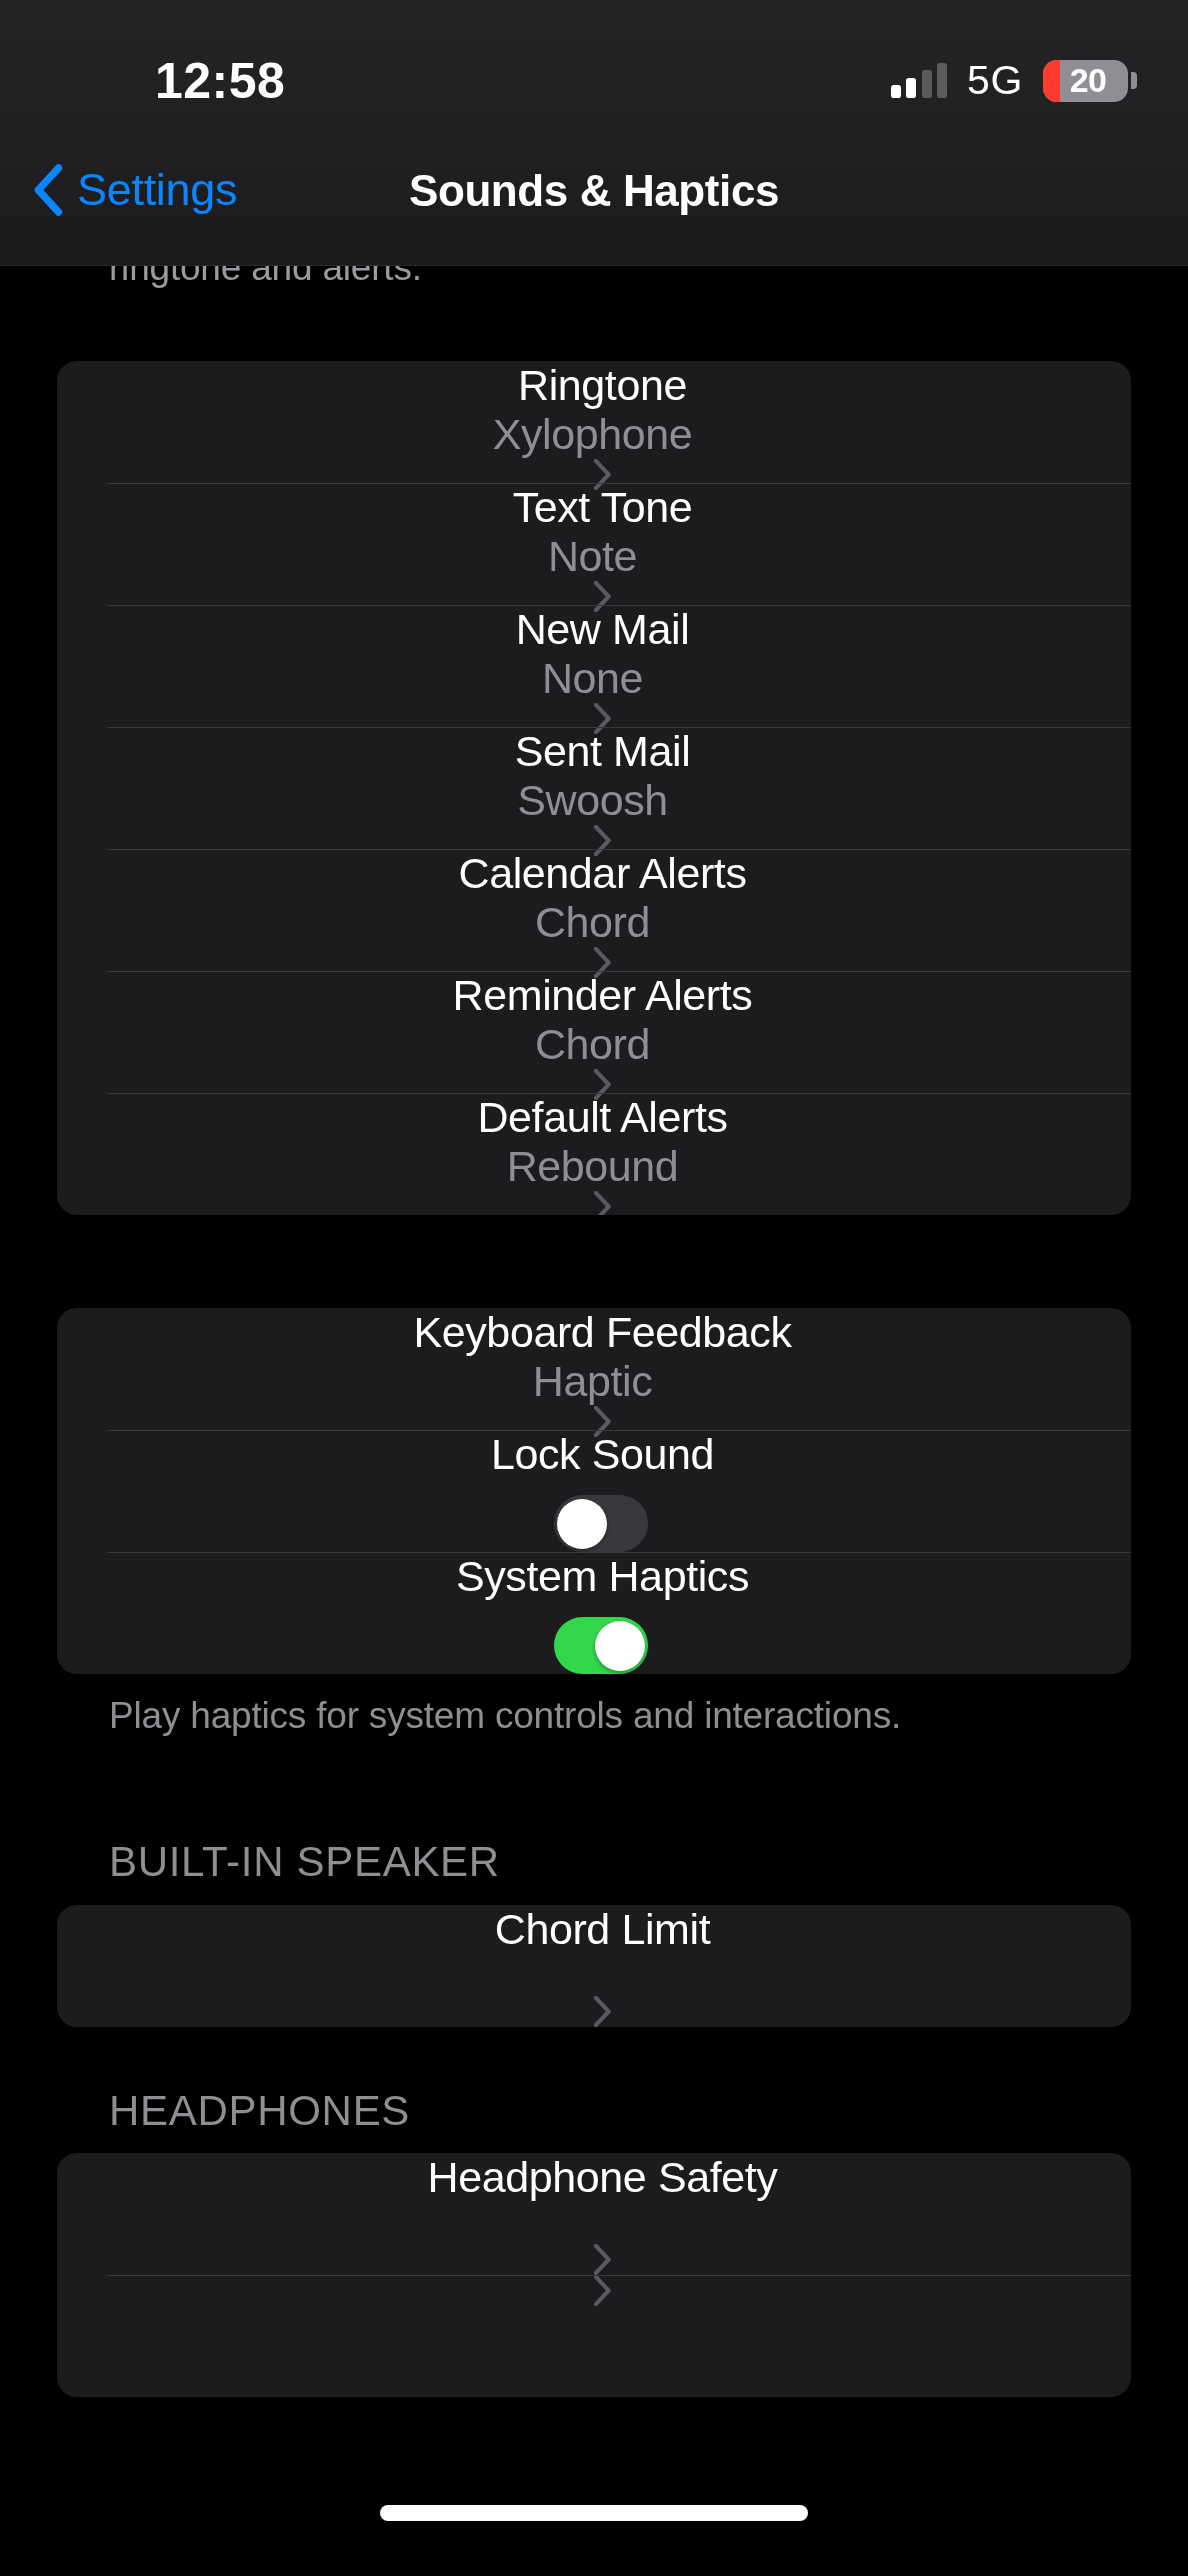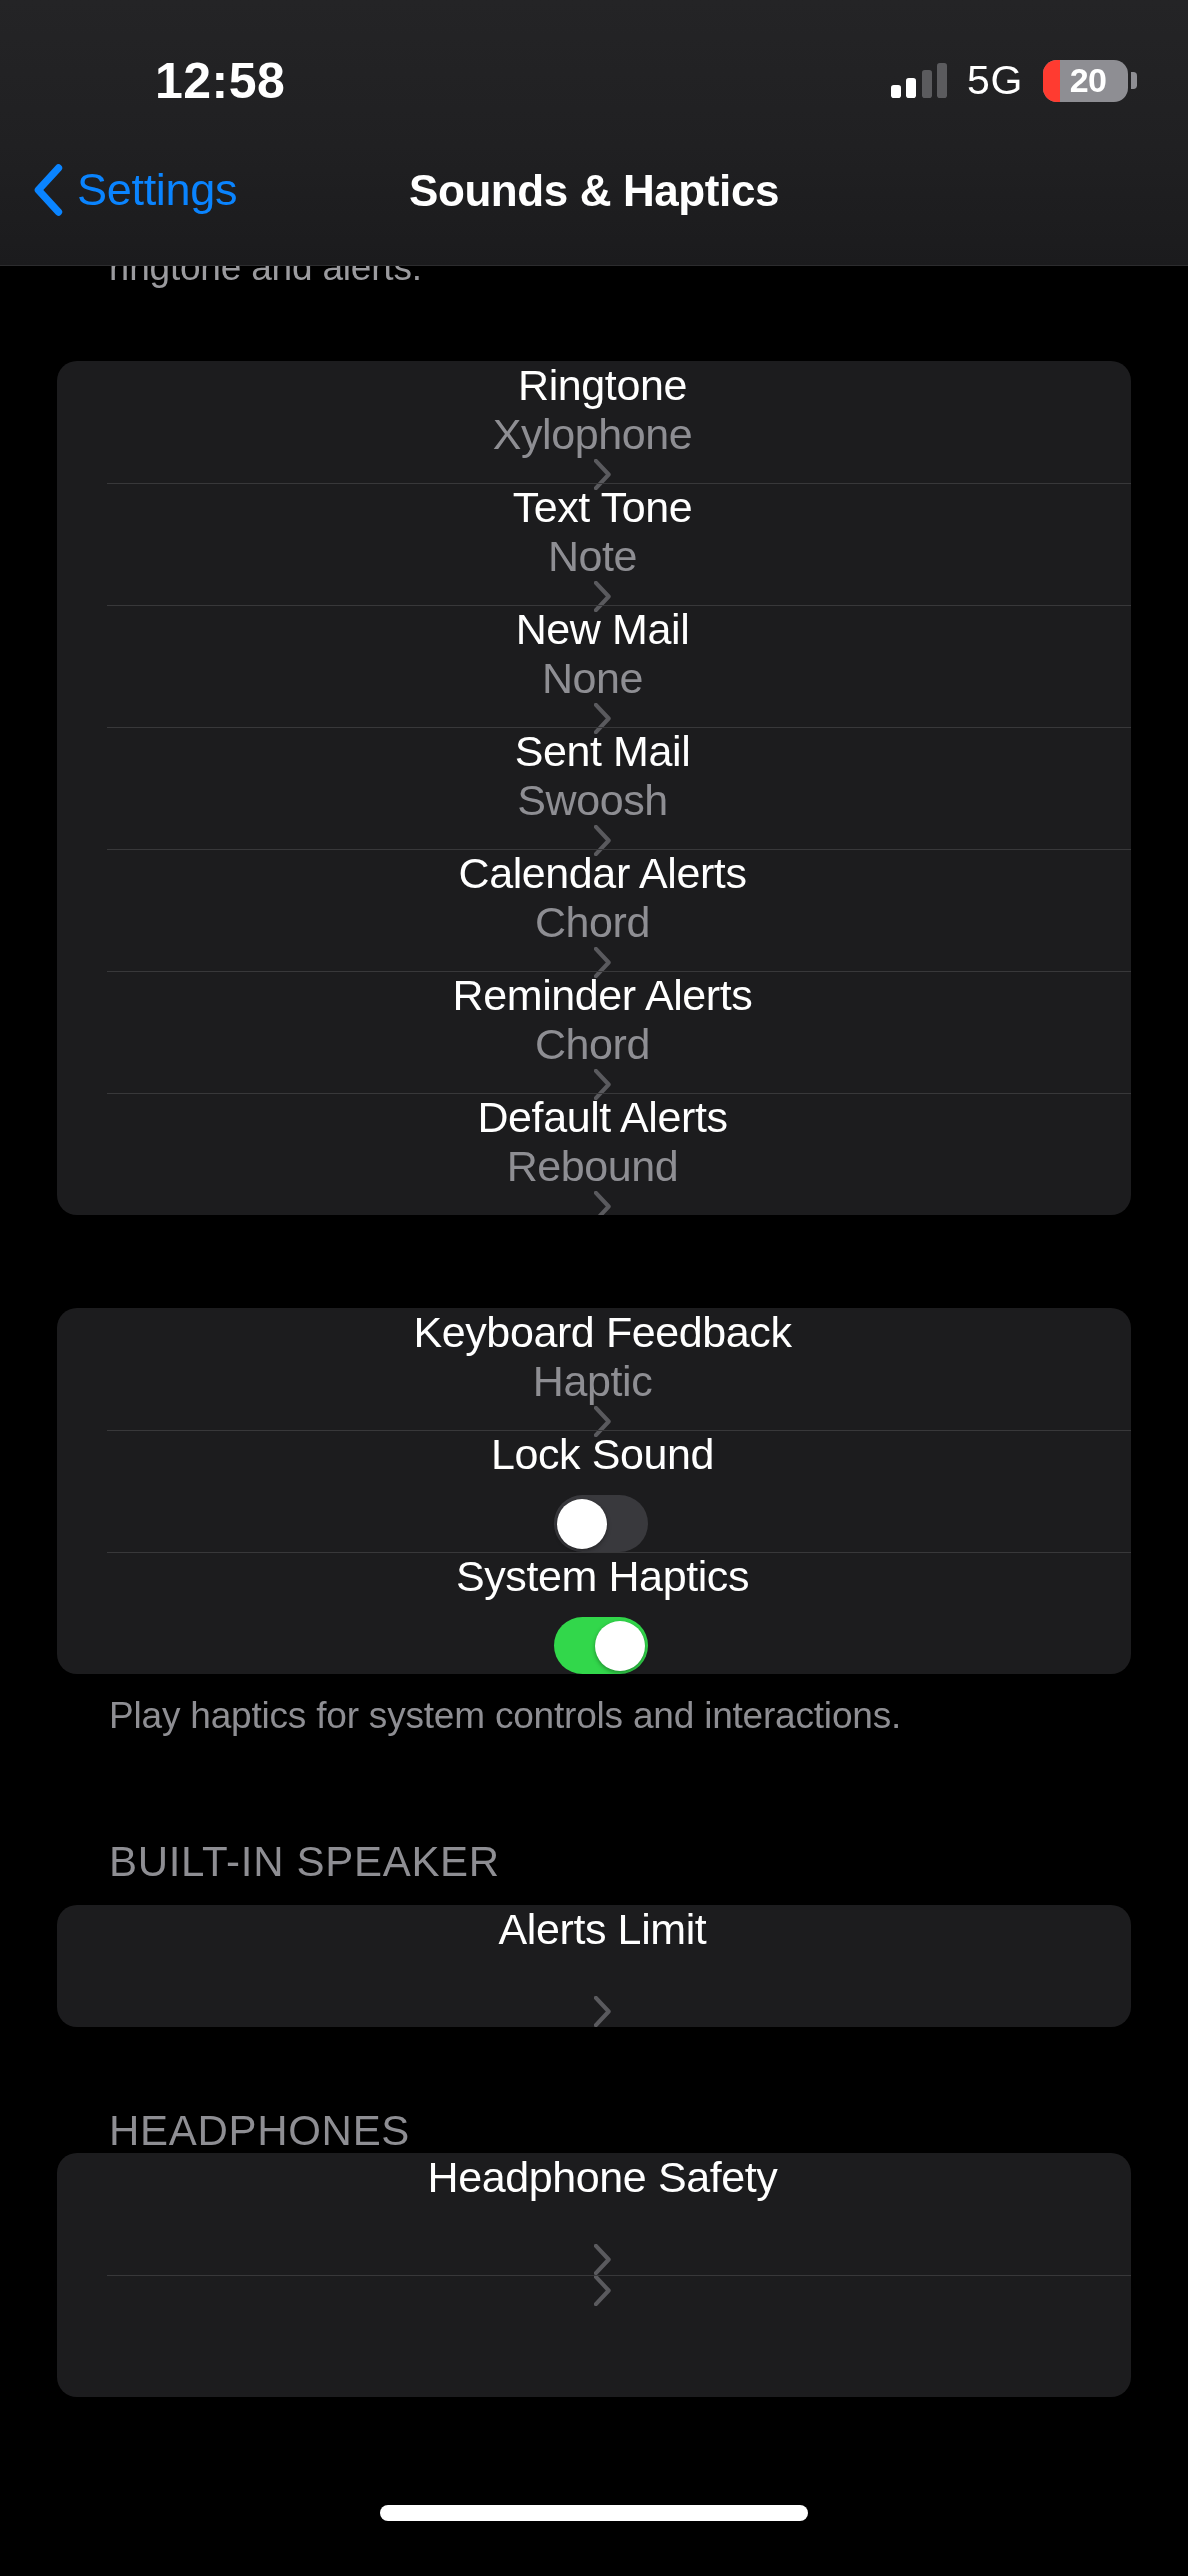--- a/index.html
+++ b/index.html
@@ -229,28 +229,28 @@
       </div>
 
     </div>
 
     <div class="footnote" style="top:1695px;">Play haptics for system controls and interactions.</div>
 
     <div class="section-header" style="top:1838px;">BUILT-IN SPEAKER</div>
 
     <div class="card" style="top:1905px;">
       <div class="row">
-        <span class="row-label">Alerts Limit</span>
-        <svg class="chev" viewBox="0 0 19 34">
-            <path d="M2 2 L16 17 L2 32" fill="none" stroke="#5a5a5e" stroke-width="4.5" stroke-linecap="round" stroke-linejoin="round"></path>
-          </svg>
-      </div>
-    </div>
-
-    <div class="section-header" style="top:2087px;margin-top:20px;">HEADPHONES</div>
+        <span class="row-label">Chord Limit</span>
+        <svg class="chev" viewBox="0 0 19 34">
+            <path d="M2 2 L16 17 L2 32" fill="none" stroke="#5a5a5e" stroke-width="4.5" stroke-linecap="round" stroke-linejoin="round"></path>
+          </svg>
+      </div>
+    </div>
+
+    <div class="section-header" style="top:2087px;">HEADPHONES</div>
 
     <div class="card" style="top:2153px;">
       <div class="row">
         <span class="row-label">Headphone Safety</span>
         <svg class="chev" viewBox="0 0 19 34">
             <path d="M2 2 L16 17 L2 32" fill="none" stroke="#5a5a5e" stroke-width="4.5" stroke-linecap="round" stroke-linejoin="round"></path>
           </svg>
       </div>
       <div class="row">
         <svg class="chev" viewBox="0 0 19 34">

